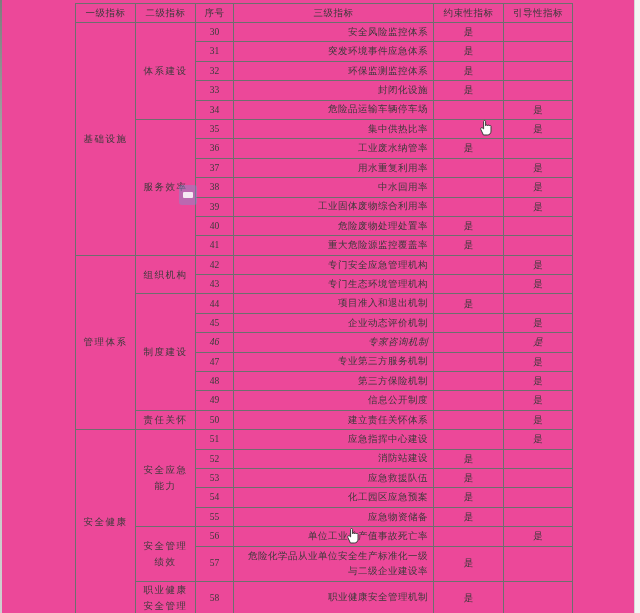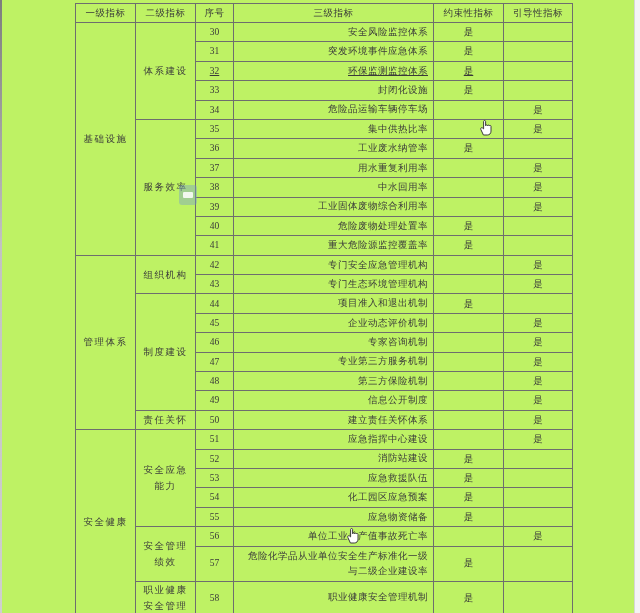--- a/index.html
+++ b/index.html
@@ -1,17 +1,17 @@
 <!DOCTYPE html>
 <html><head>
 <meta charset="utf-8">
 <style>
   html,body{margin:0;padding:0;background:#ffffff;}
   .screen{
-    position:relative;width:640px;height:613px;background:#bef264;overflow:hidden;
+    position:relative;width:640px;height:613px;background:#ec4899;overflow:hidden;
     font-family:"Liberation Serif","DejaVu Serif",serif;color:#333;
   }
   
   .edge-left{position:absolute;left:0;top:0;width:2px;height:613px;
     background:linear-gradient(#7d7d7d,#c2c2c2 40%,#cfcfcf);}
   .page-right-line{position:absolute;left:634px;top:0;width:1px;height:613px;background:#d6d6d6;}
   .page-right-margin{position:absolute;left:635px;top:0;width:5px;height:613px;background:#f4f4f4;}
 
   
   table.grid{
@@ -73,21 +73,21 @@
           <td class="name">安全风险监控体系</td>
           <td class="flag">是</td>
           <td class="flag"></td>
         </tr>
         <tr style="height: 19.4px;">
           <td class="num">31</td>
           <td class="name">突发环境事件应急体系</td>
           <td class="flag">是</td>
           <td class="flag"></td>
         </tr>
-        <tr style="height: 19.4px; text-decoration: underline;">
+        <tr style="height: 19.4px;">
           <td class="num">32</td>
           <td class="name">环保监测监控体系</td>
           <td class="flag">是</td>
           <td class="flag"></td>
         </tr>
         <tr style="height: 19.4px;">
           <td class="num">33</td>
           <td class="name">封闭化设施</td>
           <td class="flag">是</td>
           <td class="flag"></td>
@@ -161,21 +161,21 @@
           <td class="name">项目准入和退出机制</td>
           <td class="flag">是</td>
           <td class="flag"></td>
         </tr>
         <tr style="height: 19.4px; margin-top: 23px;">
           <td class="num">45</td>
           <td class="name">企业动态评价机制</td>
           <td class="flag"></td>
           <td class="flag">是</td>
         </tr>
-        <tr style="height: 19.4px;">
+        <tr style="height: 19.4px; font-style: italic;">
           <td class="num">46</td>
           <td class="name">专家咨询机制</td>
           <td class="flag"></td>
           <td class="flag">是</td>
         </tr>
         <tr style="height: 19.4px;">
           <td class="num">47</td>
           <td class="name">专业第三方服务机制</td>
           <td class="flag"></td>
           <td class="flag">是</td>

